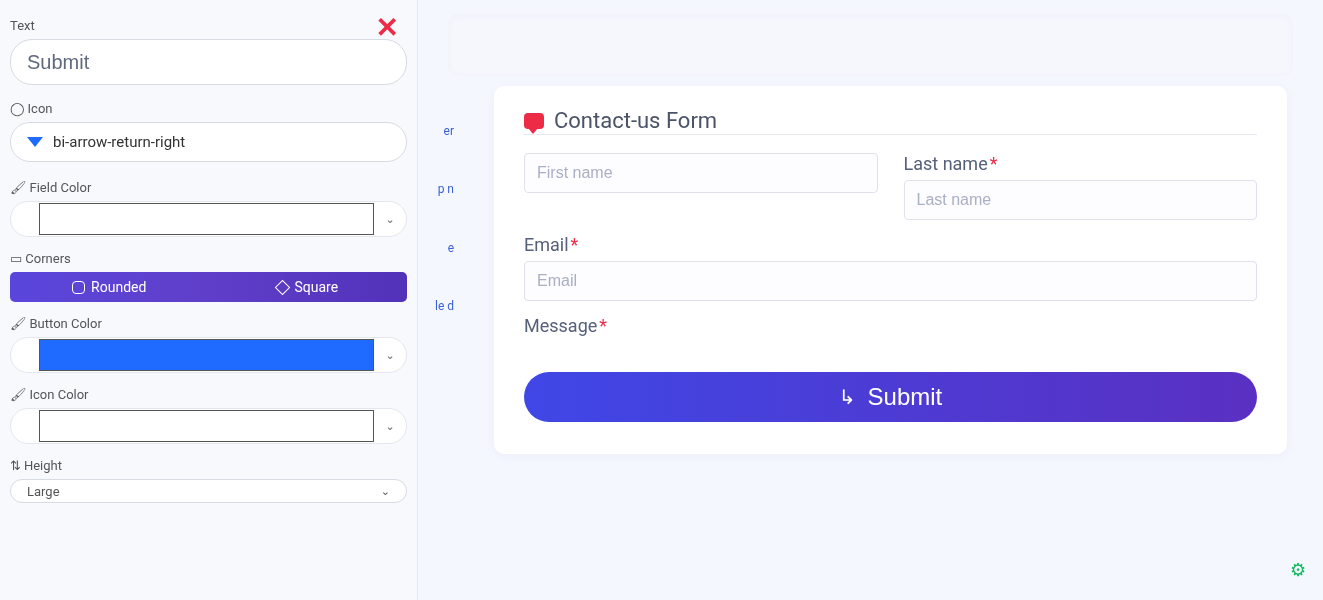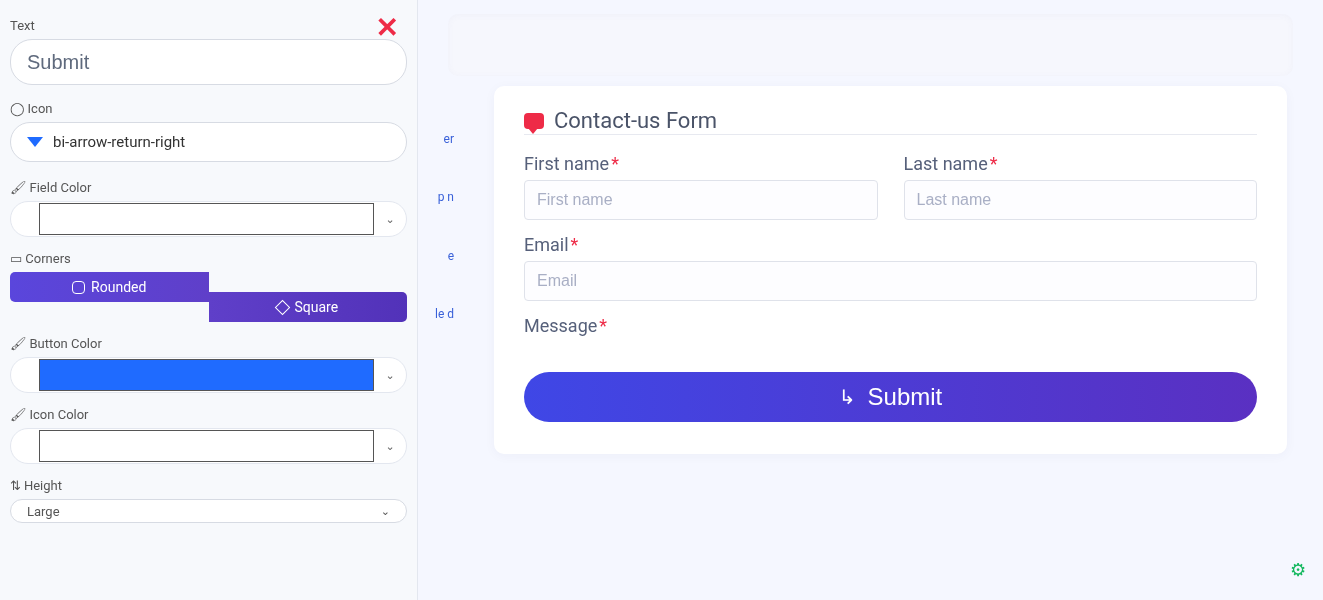--- a/index.html
+++ b/index.html
@@ -110,21 +110,21 @@
     display: flex;
     align-items: center;
     justify-content: center;
     gap: 6px;
     color: #fff;
     font-size: 14px;
     cursor: pointer;
     background: linear-gradient(90deg, #534bd9, #5f3fc9);
   }
   .corner-btn.left { border-top-left-radius: 5px; border-bottom-left-radius: 5px; background: linear-gradient(90deg,#5a46dc,#5f3fc9); }
-  .corner-btn.right { border-top-right-radius: 5px; border-bottom-right-radius: 5px; background: linear-gradient(90deg,#5f3fc9,#5232b9); margin-top: 20px; }
+  .corner-btn.right { border-top-right-radius: 5px; border-bottom-right-radius: 5px; background: linear-gradient(90deg,#5f3fc9,#5232b9); }
   .corner-icon {
     width: 13px; height: 13px; border: 1.5px solid #fff; display:inline-block;
   }
   .corner-icon.rounded { border-radius: 4px; }
   .corner-icon.square { transform: rotate(45deg); width:11px; height:11px; }
   .height-select {
     width: 100%;
     height: 24px;
     border: 1px solid #d7dbe3;
     border-radius: 20px;
@@ -140,21 +140,21 @@
   .mini-icon { font-size: 13px; color: #555; }
   .main {
     flex: 1;
     position: relative;
     padding: 0 30px;
     background: #f5f7ff;
   }
   .peek-col {
     position: absolute;
     left: 0;
-    top: 132px;
+    top: 124px;
     width: 36px;
     font-size: 12px;
     color: #3a61d9;
     display: flex;
     flex-direction: column;
     gap: 44px;
     text-align: right;
     pointer-events: none;
   }
   .peek-item { line-height: 1.2; }
@@ -321,23 +321,20 @@
     <div class="top-banner"></div>
 
     <div class="form-card">
       <div class="form-title">
         <span class="chat-icon"></span>
         <span>Contact-us Form</span>
       </div>
 
       <div class="row">
         <div class="field">
-          <div class="field-label">
-            <span>First name</span><span class="req">*</span>
-          </div>
           <input class="field-input" placeholder="First name" style="">
         </div>
         <div class="field">
           <div class="field-label">
             <span>Last name</span><span class="req">*</span>
           </div>
           <input class="field-input" placeholder="Last name" style="">
         </div>
       </div>
 

